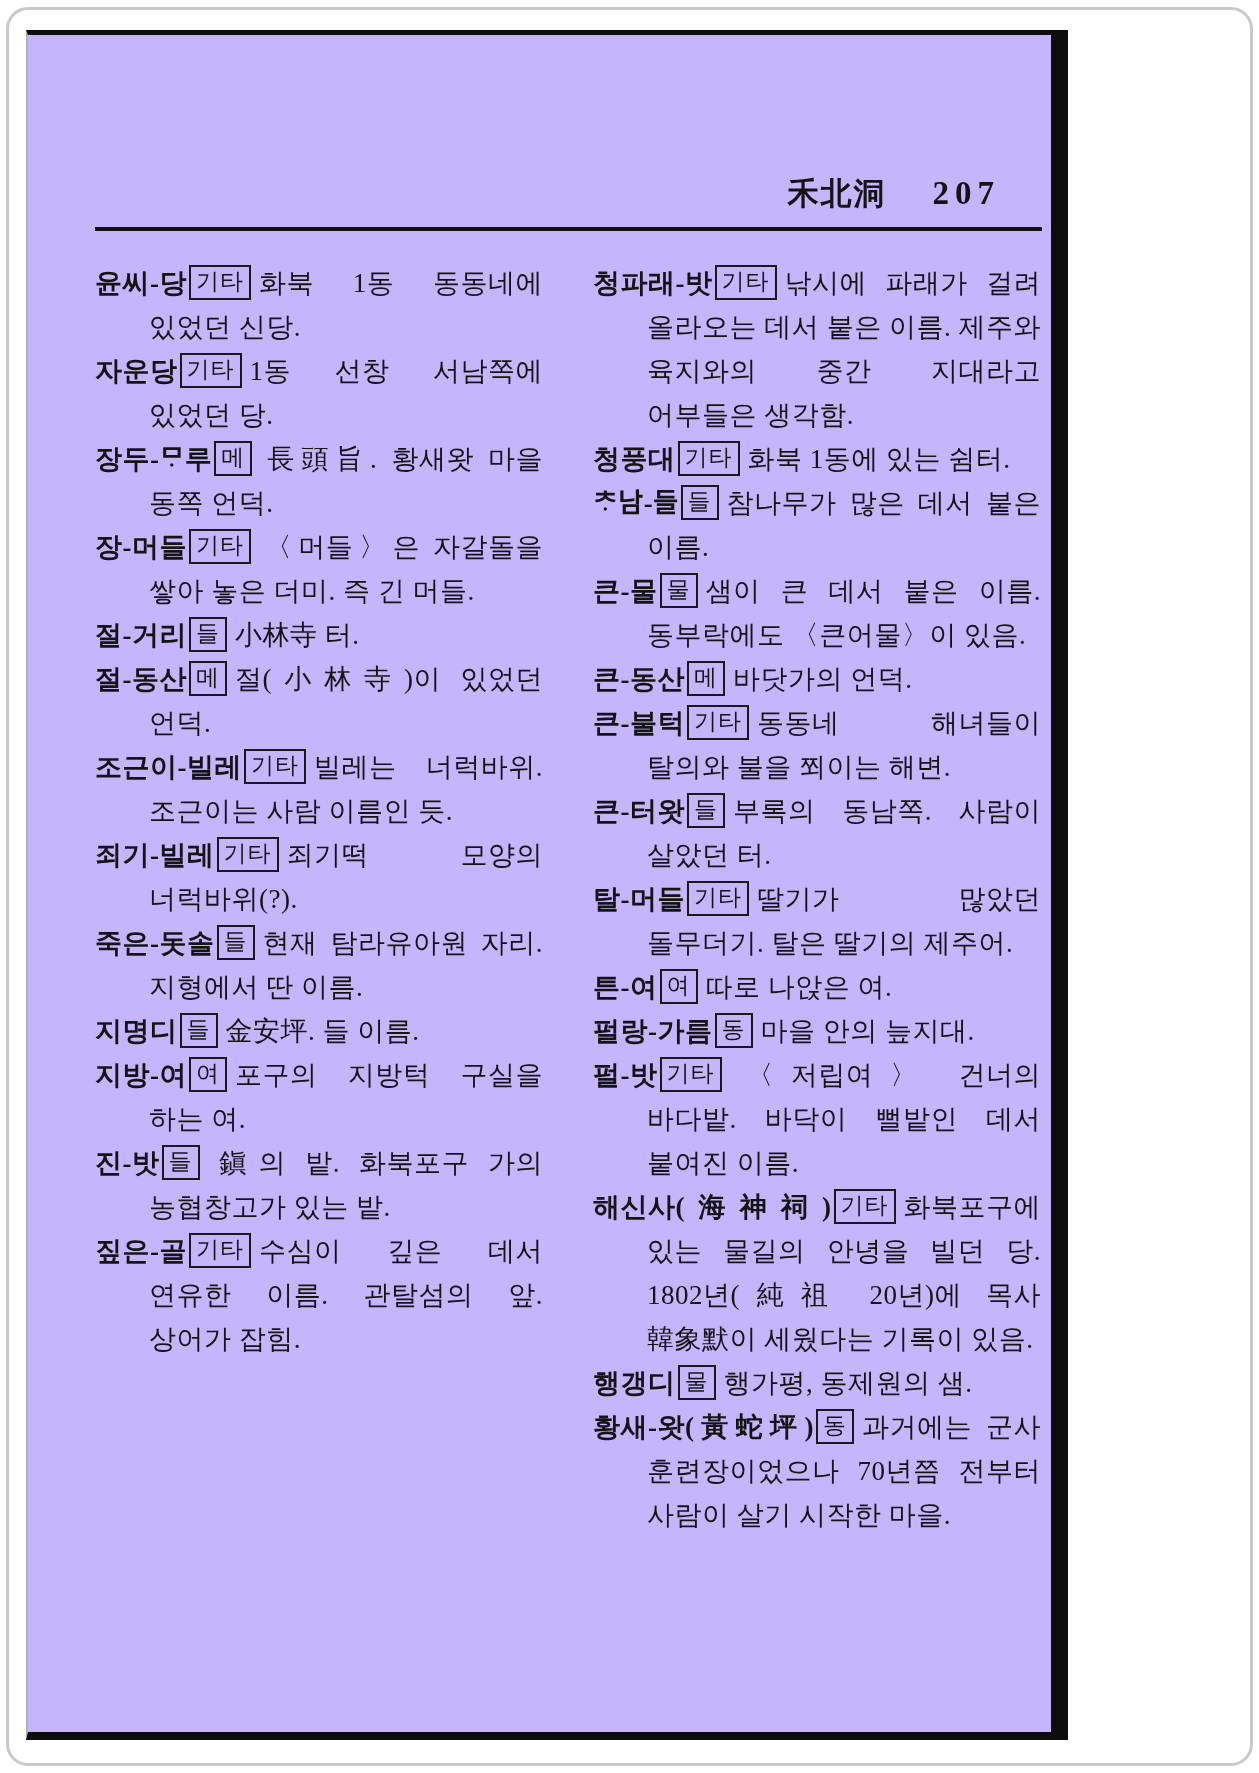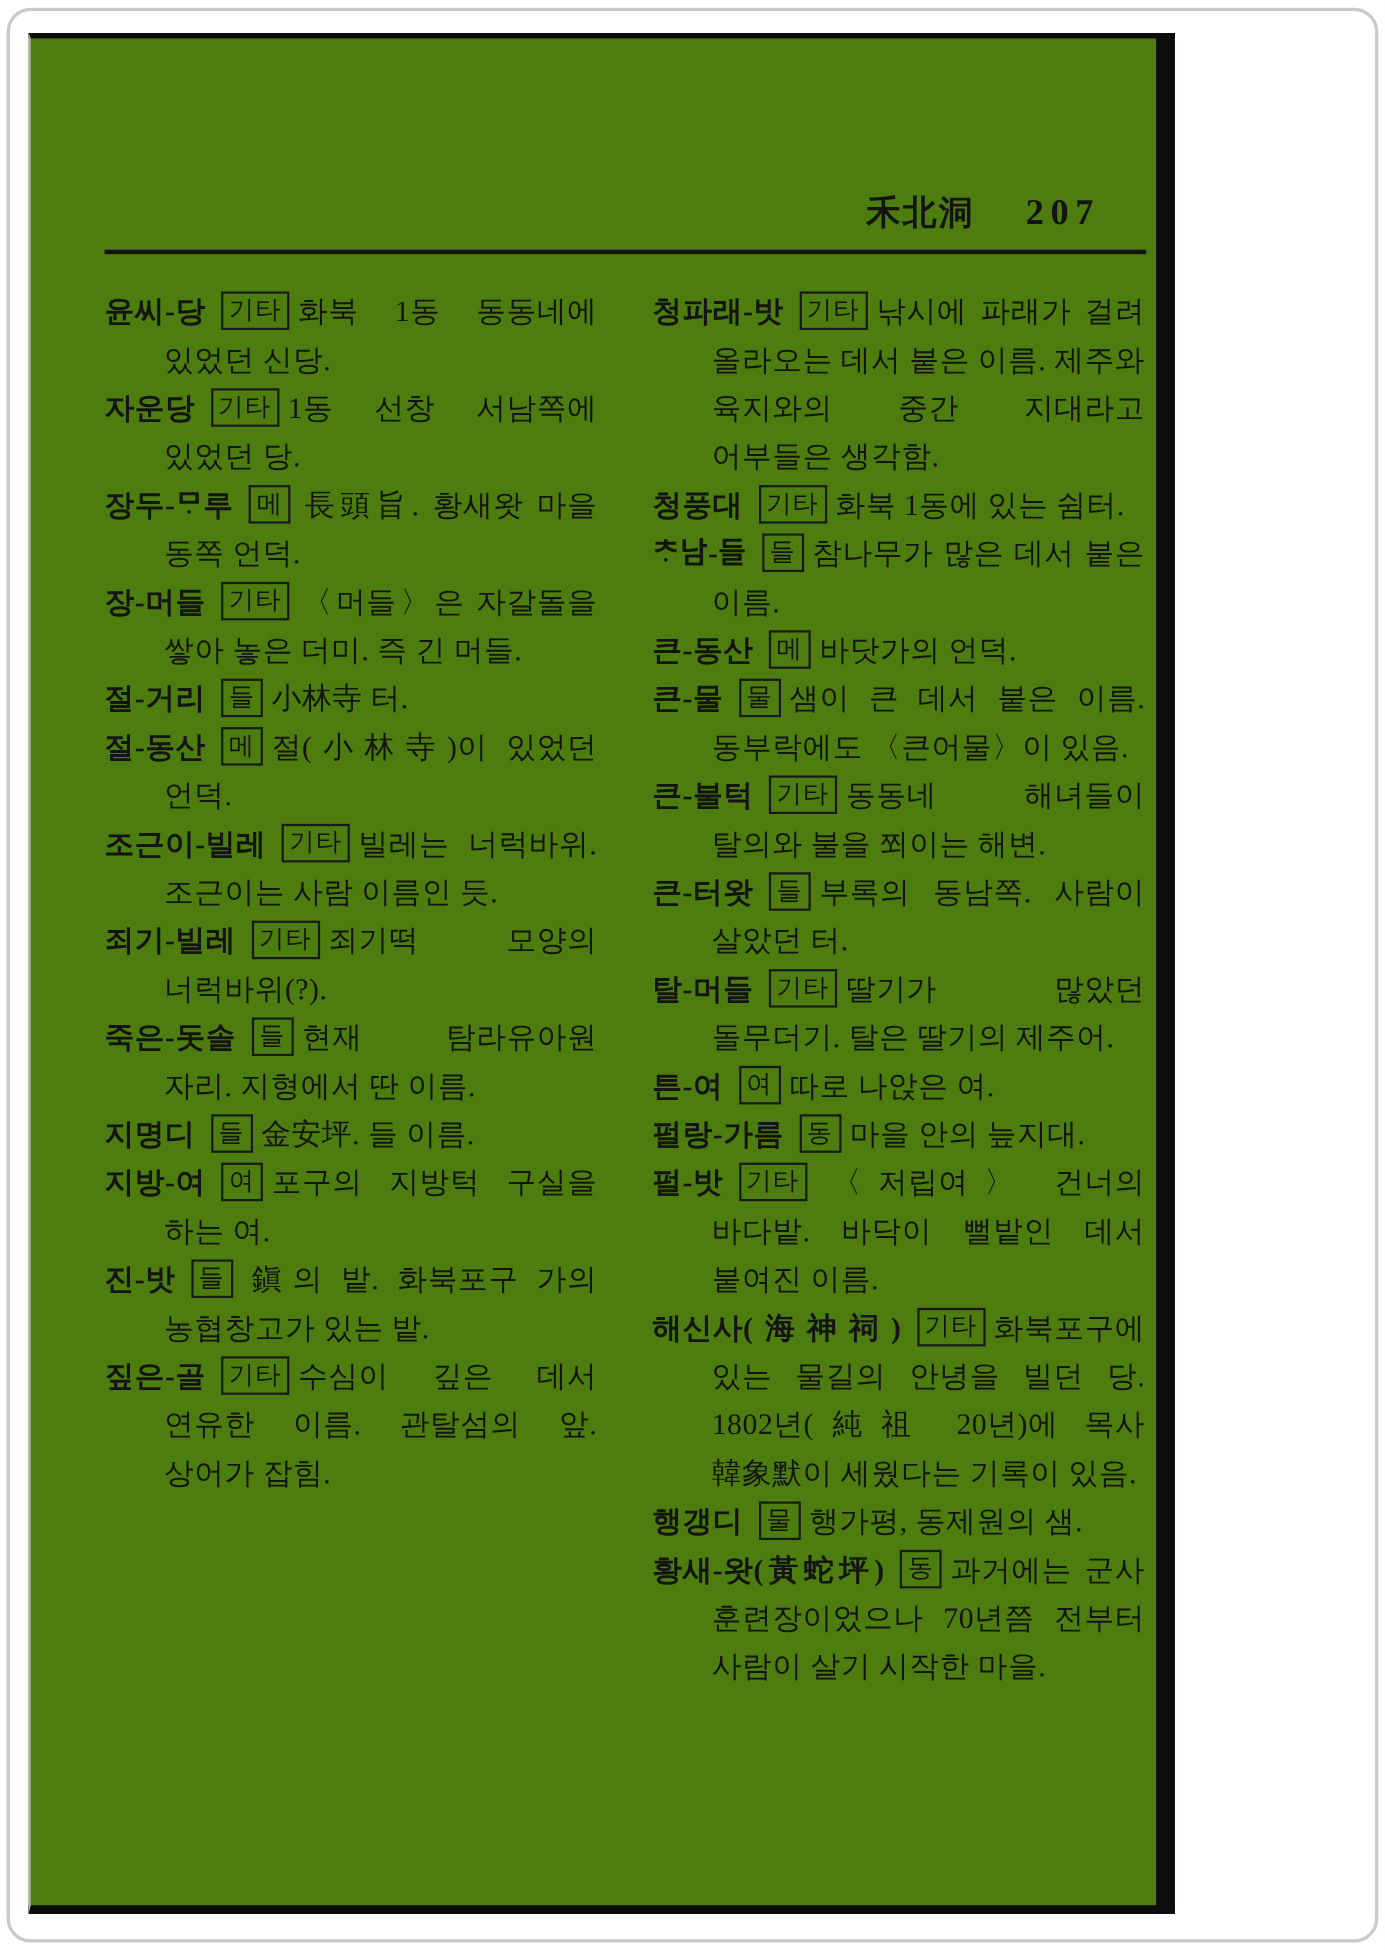--- a/index.html
+++ b/index.html
@@ -15,21 +15,21 @@
     position:absolute;inset:7px 6px;
     border:3px solid #c9c9c9;
     border-radius:22px;
     pointer-events:none;
   }
   
   .page{
     position:absolute;left:26px;top:30px;
     width:1042px;height:1710px;
     box-sizing:border-box;
-    background:#4d7c0f;
+    background:#c4b5fd;
     border-top:5px solid #0d0d0d;
     border-right:17px solid #0d0d0d;
     border-bottom:8px solid #0d0d0d;
     border-left:2px solid #b0b0b0;
   }
   .content{
     margin:0 10px 0 67px;
     width:947px;
   }
   .running-head{
@@ -69,21 +69,21 @@
   }
   .entry .head{
     font-weight:bold;
     letter-spacing:0.5px;
   }
   .entry .tag{
     display:inline-block;
     text-indent:0;
     border:2.5px solid #191919;
     padding:0 5px 2px 5px;
-    margin:0 8px 0 14px;
+    margin:0 8px 0 2px;
     font-size:23px;
     line-height:29px;
     vertical-align:3px;
     letter-spacing:1px;
     font-weight:normal;
   }
 </style>
 </head>
 <body>
 
@@ -111,22 +111,22 @@
           <div class="entry"><span class="head">죽은-돗솔</span><span class="tag">들</span><span class="body">현재 탐라유아원 자리. 지형에서 딴 이름.</span></div>
           <div class="entry"><span class="head">지명디</span><span class="tag">들</span><span class="body">金安坪. 들 이름.</span></div>
           <div class="entry"><span class="head">지방-여</span><span class="tag">여</span><span class="body">포구의 지방턱 구실을 하는 여.</span></div>
           <div class="entry"><span class="head">진-밧</span><span class="tag">들</span><span class="body">鎭의 밭. 화북포구 가의 농협창고가 있는 밭.</span></div>
           <div class="entry"><span class="head">짚은-골</span><span class="tag">기타</span><span class="body">수심이 깊은 데서 연유한 이름. 관탈섬의 앞. 상어가 잡힘.</span></div>
         </div>
       <div class="col" id="col-right">
           <div class="entry"><span class="head">청파래-밧</span><span class="tag">기타</span><span class="body">낚시에 파래가 걸려 올라오는 데서 붙은 이름. 제주와 육지와의 중간 지대라고 어부들은 생각함.</span></div>
           <div class="entry"><span class="head">청풍대</span><span class="tag">기타</span><span class="body">화북 1동에 있는 쉼터.</span></div>
           <div class="entry"><span class="head">ᄎᆞ남-들</span><span class="tag">들</span><span class="body">참나무가 많은 데서 붙은 이름.</span></div>
+          <div class="entry"><span class="head">큰-물</span><span class="tag">물</span><span class="body">샘이 큰 데서 붙은 이름. 동부락에도 〈큰어물〉이 있음.</span></div>
           <div class="entry"><span class="head">큰-동산</span><span class="tag">메</span><span class="body">바닷가의 언덕.</span></div>
-          <div class="entry"><span class="head">큰-물</span><span class="tag">물</span><span class="body">샘이 큰 데서 붙은 이름. 동부락에도 〈큰어물〉이 있음.</span></div>
           <div class="entry"><span class="head">큰-불턱</span><span class="tag">기타</span><span class="body">동동네 해녀들이 탈의와 불을 쬐이는 해변.</span></div>
           <div class="entry"><span class="head">큰-터왓</span><span class="tag">들</span><span class="body">부록의 동남쪽. 사람이 살았던 터.</span></div>
           <div class="entry"><span class="head">탈-머들</span><span class="tag">기타</span><span class="body">딸기가 많았던 돌무더기. 탈은 딸기의 제주어.</span></div>
           <div class="entry"><span class="head">튼-여</span><span class="tag">여</span><span class="body">따로 나앉은 여.</span></div>
           <div class="entry"><span class="head">펄랑-가름</span><span class="tag">동</span><span class="body">마을 안의 늪지대.</span></div>
           <div class="entry"><span class="head">펄-밧</span><span class="tag">기타</span><span class="body">〈저립여〉 건너의 바다밭. 바닥이 뻘밭인 데서 붙여진 이름.</span></div>
           <div class="entry"><span class="head">해신사(海神祠)</span><span class="tag">기타</span><span class="body">화북포구에 있는 물길의 안녕을 빌던 당. 1802년(純祖 20년)에 목사 韓象默이 세웠다는 기록이 있음.</span></div>
           <div class="entry"><span class="head">행갱디</span><span class="tag">물</span><span class="body">행가평, 동제원의 샘.</span></div>
           <div class="entry"><span class="head">황새-왓(黃蛇坪)</span><span class="tag">동</span><span class="body">과거에는 군사 훈련장이었으나 70년쯤 전부터 사람이 살기 시작한 마을.</span></div>
         </div>

